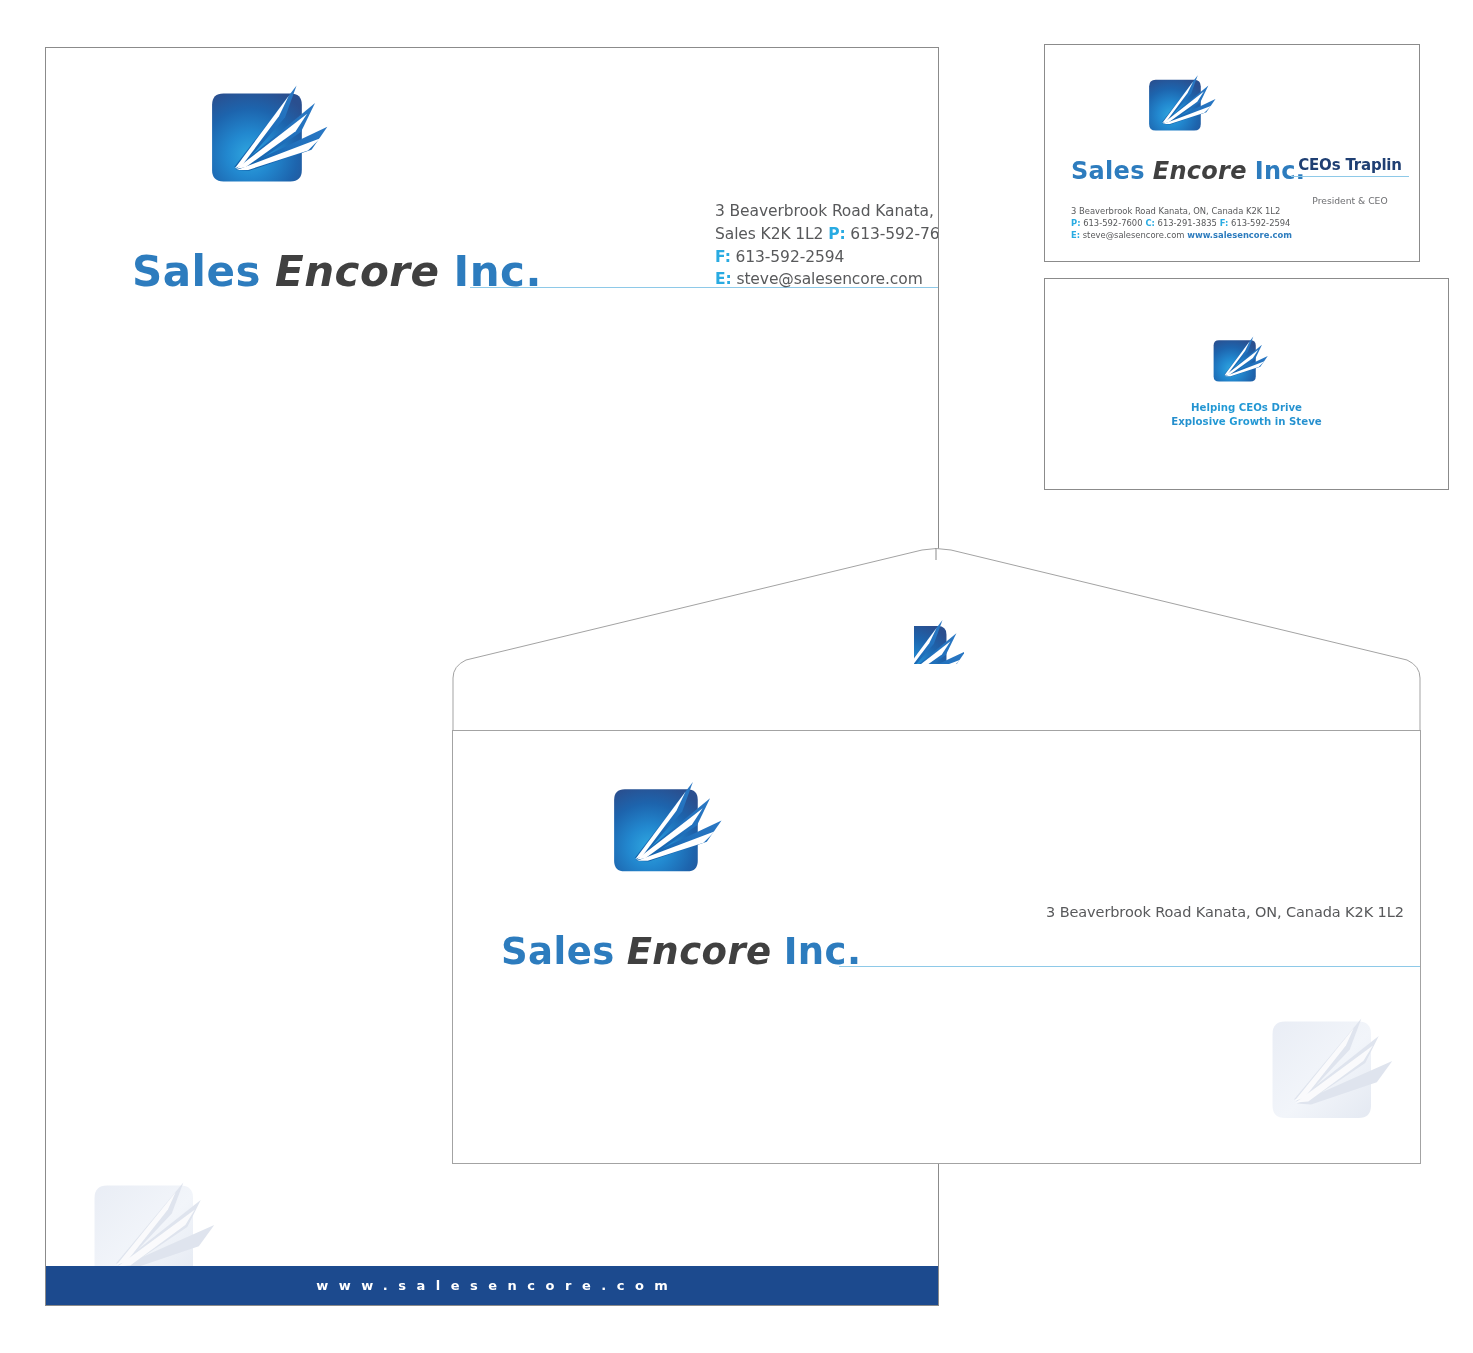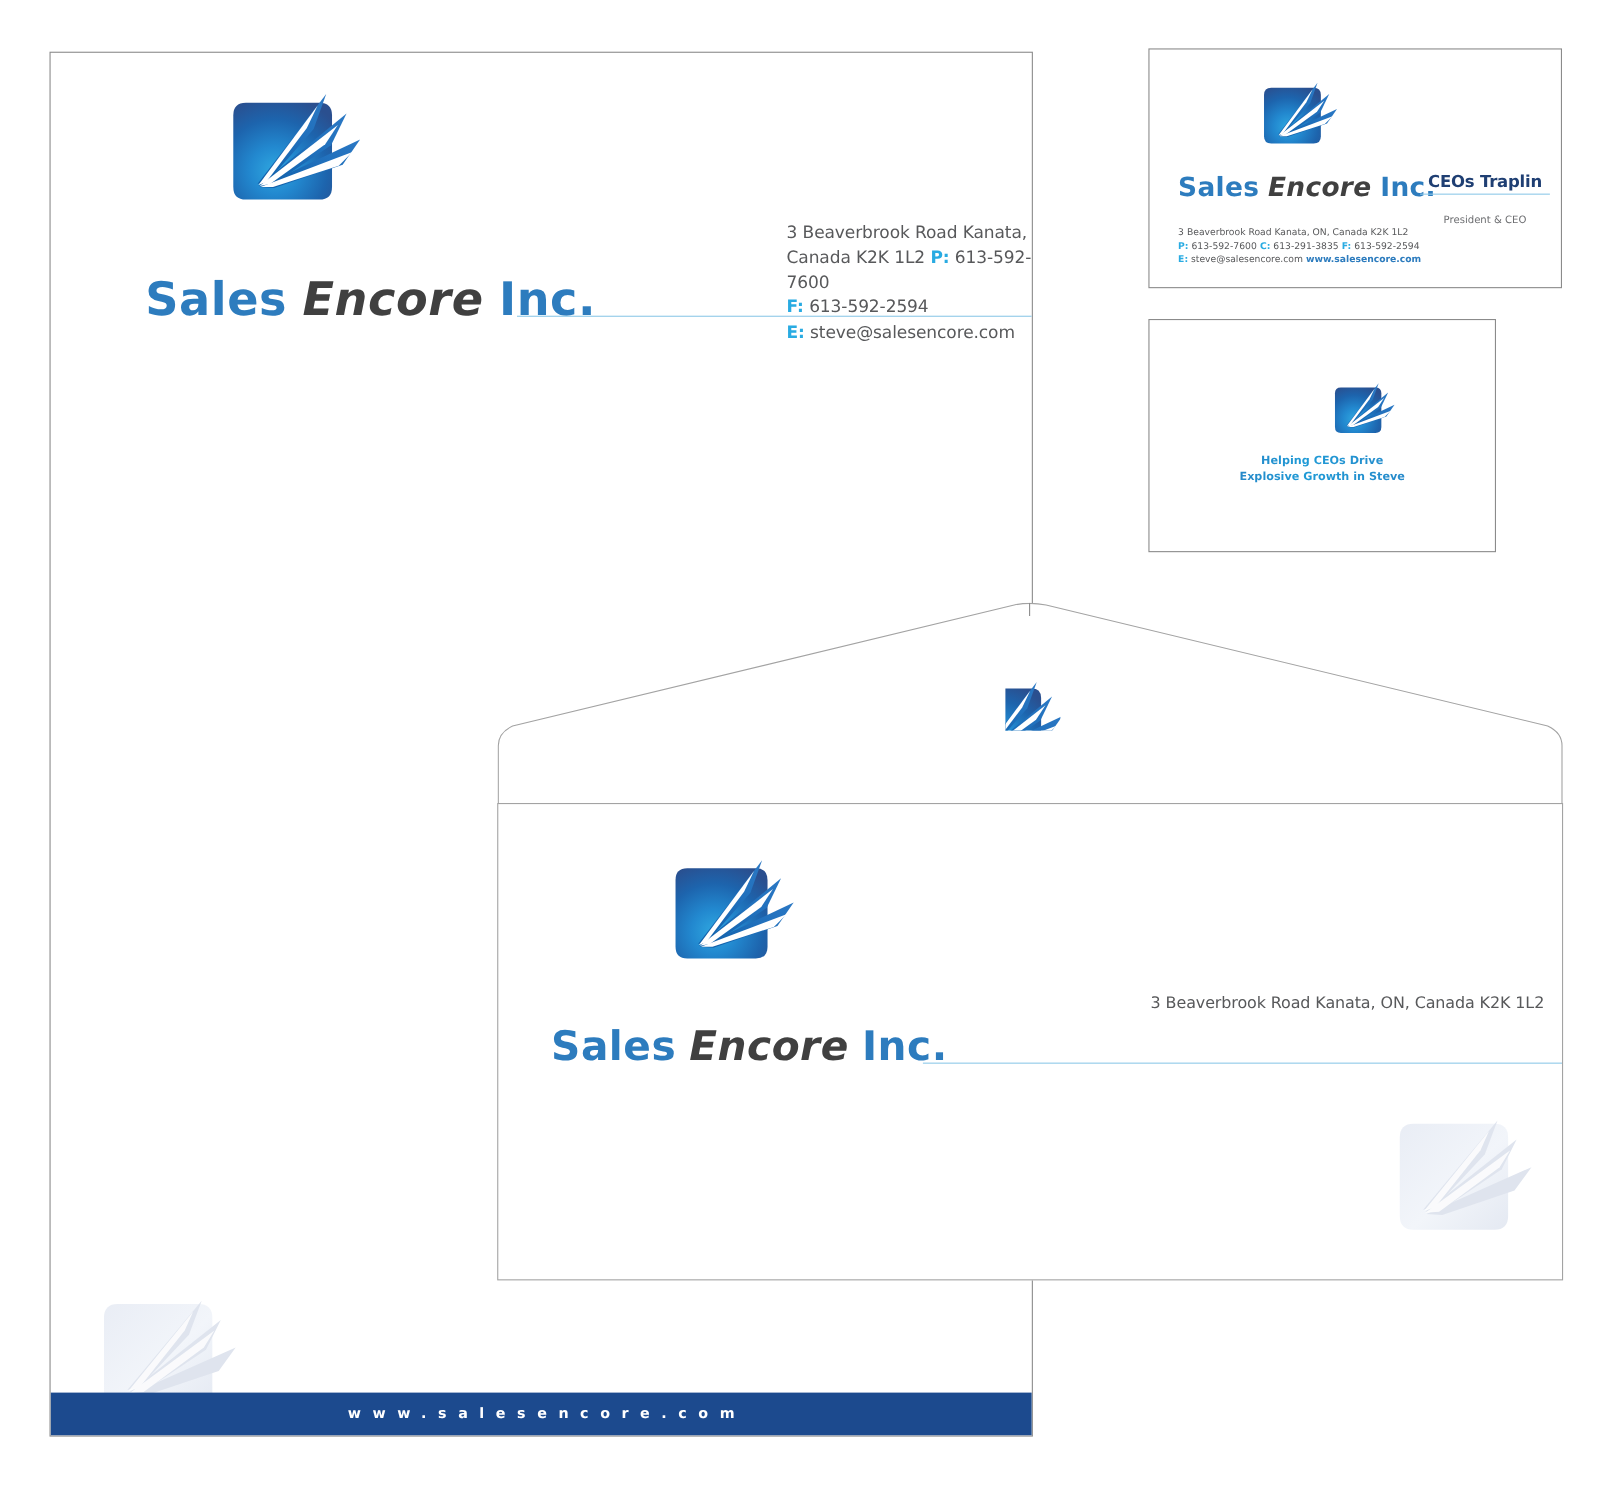--- a/index.html
+++ b/index.html
@@ -141,23 +141,22 @@
     font-family: "DejaVu Sans", sans-serif;
     font-size: 9.2px;
     color: #6d6e71;
     white-space: nowrap;
   }
 
   
   #card-back {
     left: 1044px;
     top: 278px;
-    width: 316px;
+    width: 405px;
     height: 212px;
-    margin-top: 12px;
   }
   #cb-tagline {
     position: absolute;
     left: 0;
     right: 0;
     top: 122px;
     text-align: center;
     font-family: "DejaVu Sans", sans-serif;
     font-weight: bold;
     font-size: 10.2px;
@@ -267,21 +266,21 @@
       </svg>
     </div>
 
     <div style="position:absolute; left:86px; top:200px; font-size:42px;">
       <span class="wordmark wm-blue">Sales</span><span style="display:inline-block;width:14px"></span><span class="wordmark wm-gray">Encore</span><span style="display:inline-block;width:14px"></span><span class="wordmark wm-blue">Inc.</span>
     </div>
     <div class="trail-rule" style="left:424px; top:239px; width:468px;"></div>
 
     <div id="lh-contact">
       <div>3 Beaverbrook Road Kanata, ON,</div>
-      <div><span>Canada K2K 1L2 </span><span class="lbl">P:</span><span> 613-592-7600</span></div>
+      <div><span>Sales K2K 1L2 </span><span class="lbl">P:</span><span> 613-592-7600</span></div>
       <div><span class="lbl">F:</span><span> 613-592-2594</span></div>
       <div><span class="lbl">E:</span><span> steve@salesencore.com</span></div>
     </div>
 
     <div id="lh-footer">
       <span class="url">www.salesencore.com</span>
     </div>
   </div>
 
   <div class="sheet" id="card-front">

